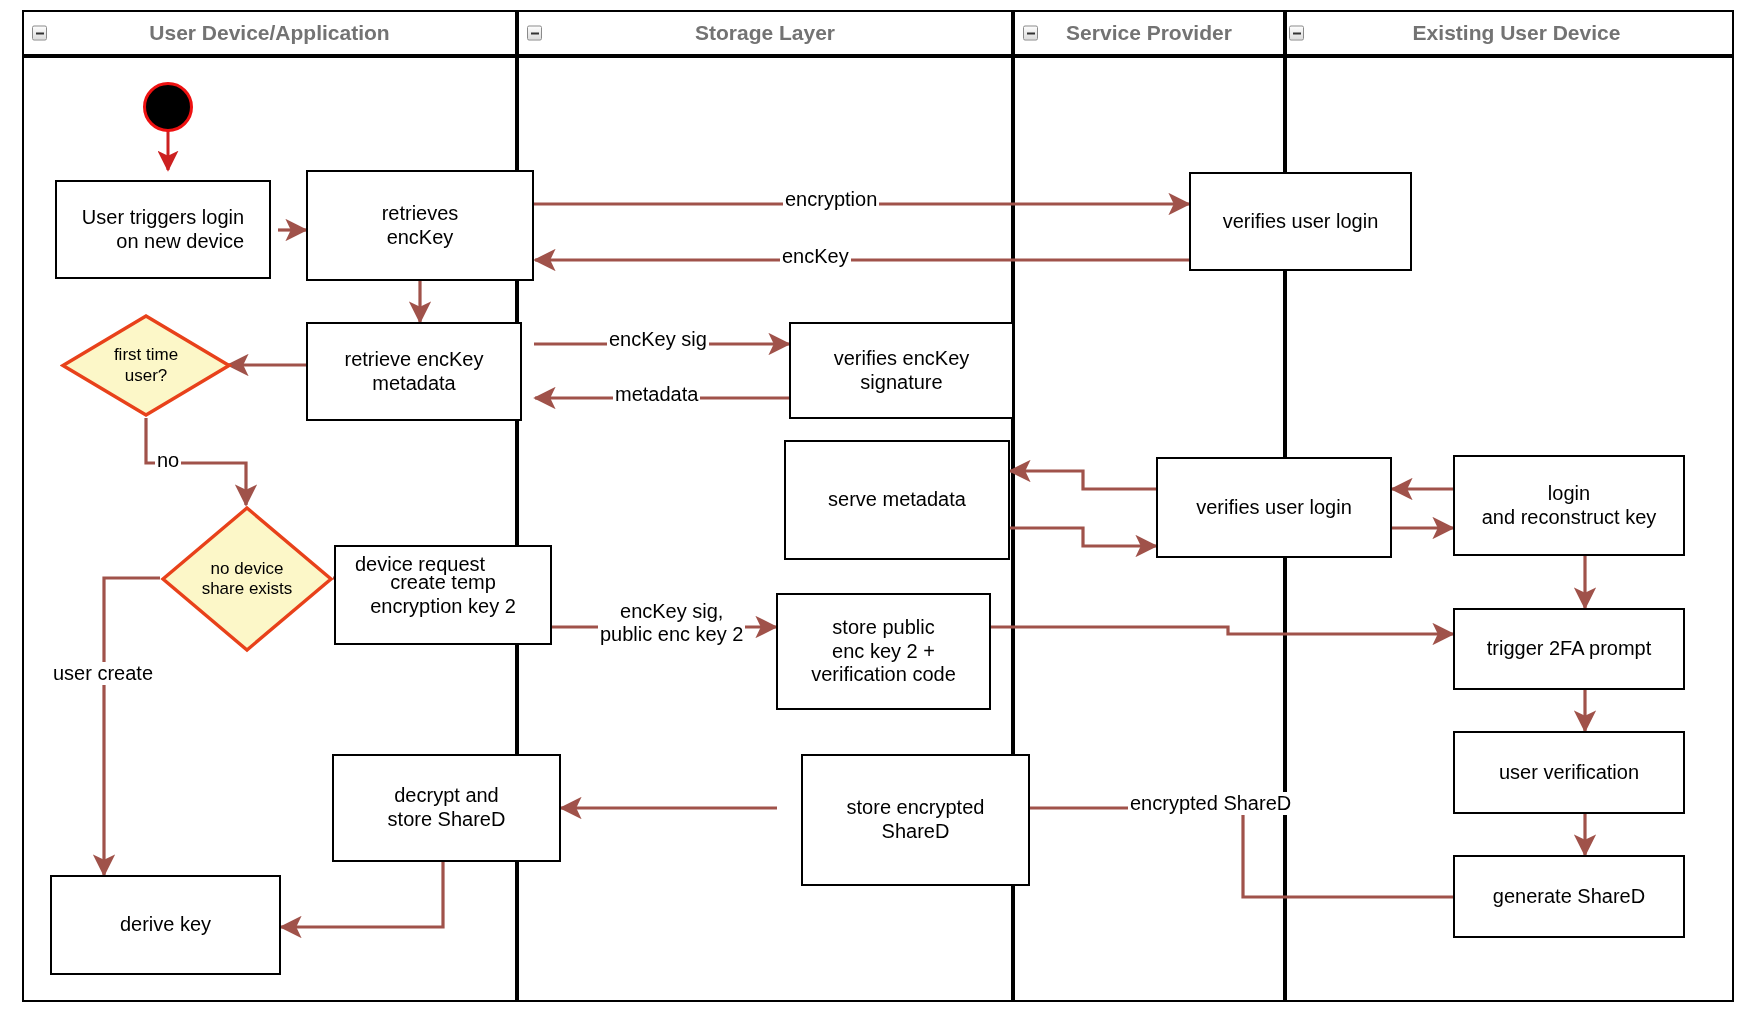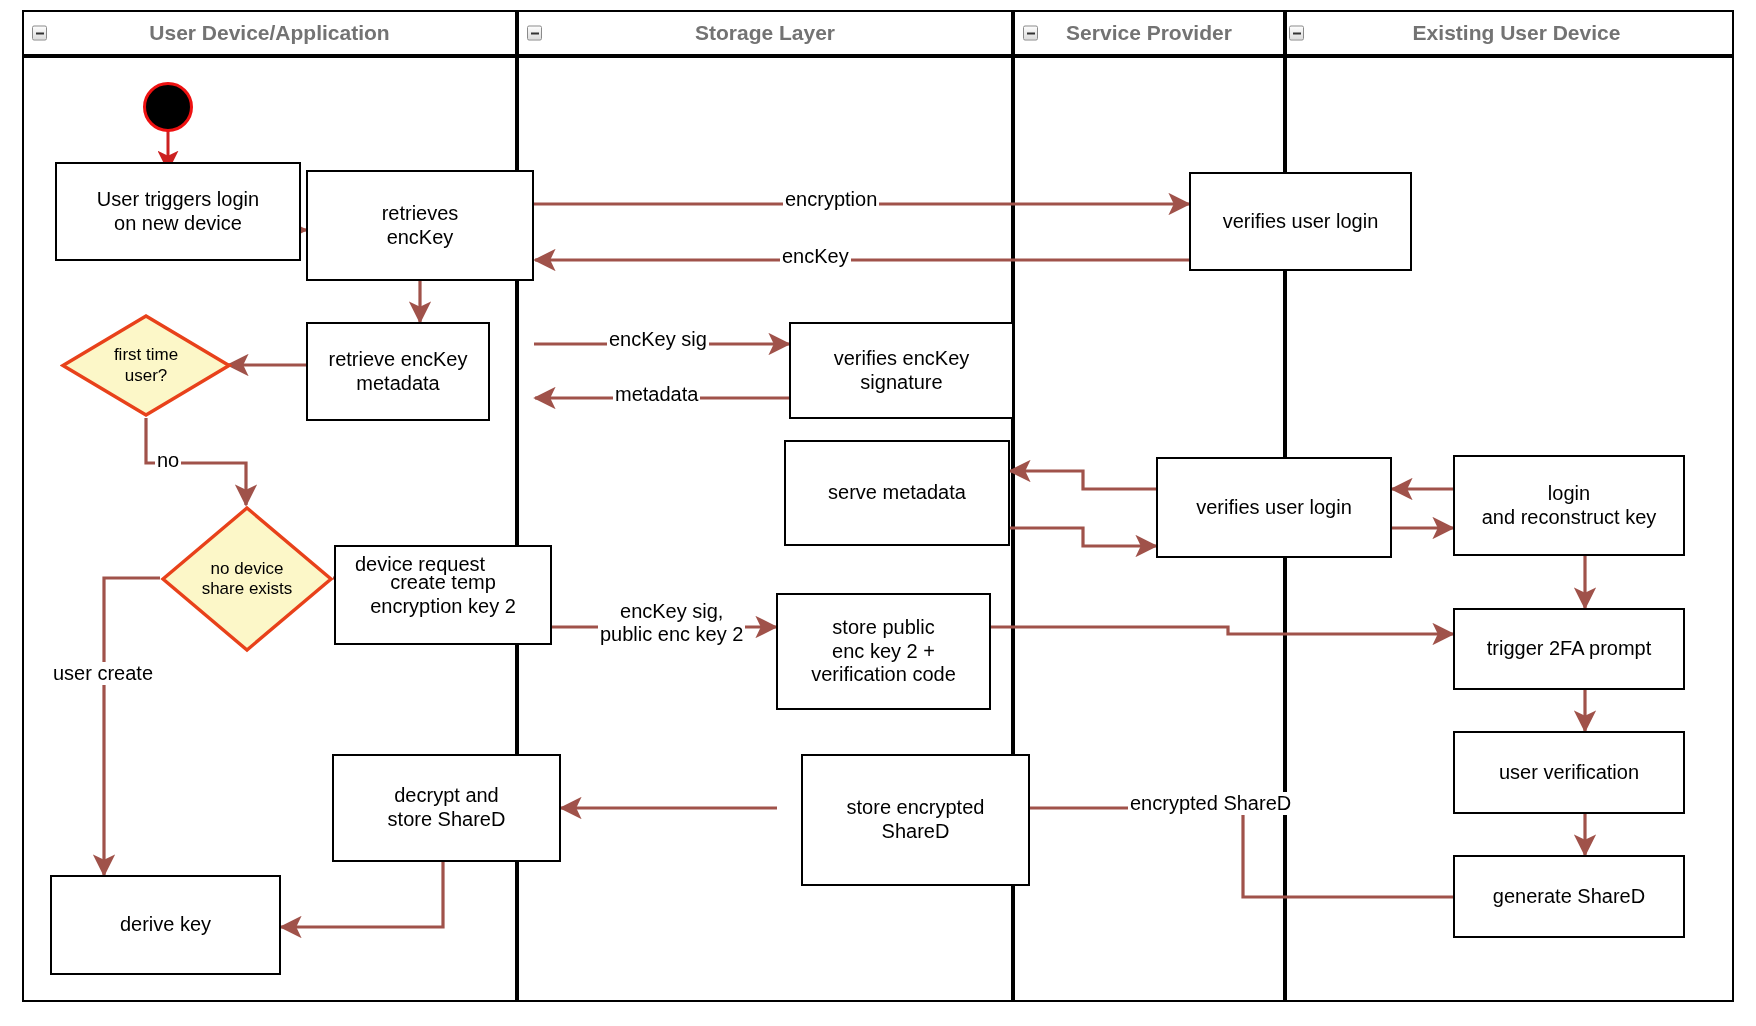--- a/index.html
+++ b/index.html
@@ -229,27 +229,27 @@
       
       <path d="M 777 808 L 561 808" marker-end="url(#arrow)"></path>
 
       
       <path d="M 443 862 L 443 927 L 281 927" marker-end="url(#arrow)"></path>
     </g>
   </svg>
 
   <div class="start-node" style="left:143px; top:82px; width:50px; height:50px; z-index:4;"></div>
 
-  <div class="node" style="left:55px; top:162px; width:246px; height:99px; z-index:4;">User triggers login
+  <div class="node" style="left:55px; top:180px; width:216px; height:99px; z-index:4;text-align:right;">User triggers login
 on new device</div>
 
   <div class="node" style="left:306px; top:170px; width:228px; height:111px; z-index:4;">retrieves
 encKey</div>
 
-  <div class="node" style="left:306px; top:322px; width:184px; height:99px; z-index:4;">retrieve encKey
+  <div class="node" style="left:306px; top:322px; width:216px; height:99px; z-index:4;">retrieve encKey
 metadata</div>
 
   <div class="decision" style="left:60px; top:313px; width:172px; height:105px; z-index:4;">
     <svg class="diamond-bg" viewBox="0 0 172 105" preserveAspectRatio="none">
       <polygon points="86,3 169,52.5 86,102 3,52.5" fill="#fcf7c8" stroke="#e8411a" stroke-width="3.4"></polygon>
     </svg>
     <span class="dtext">first time
 user?</span>
   </div>
 
@@ -265,21 +265,21 @@
 encryption key 2</div>
 
   <div class="node" style="left:332px; top:754px; width:229px; height:108px; z-index:4;">decrypt and
 store ShareD</div>
 
   <div class="node" style="left:50px; top:875px; width:231px; height:100px; z-index:4;">derive key</div>
 
   <div class="node" style="left:789px; top:322px; width:225px; height:97px; z-index:4;">verifies encKey
 signature</div>
 
-  <div class="node" style="left:784px; top:440px; width:226px; height:106px; z-index:4;">serve metadata</div>
+  <div class="node" style="left:784px; top:440px; width:226px; height:120px; z-index:4;">serve metadata</div>
 
   <div class="node" style="left:776px; top:593px; width:215px; height:117px; z-index:4;">store public
 enc key 2 +
 verification code</div>
 
   <div class="node" style="left:801px; top:754px; width:229px; height:132px; z-index:4;">store encrypted
 ShareD</div>
 
   <div class="node" style="left:1189px; top:172px; width:223px; height:99px; z-index:4;">verifies user login</div>
 

